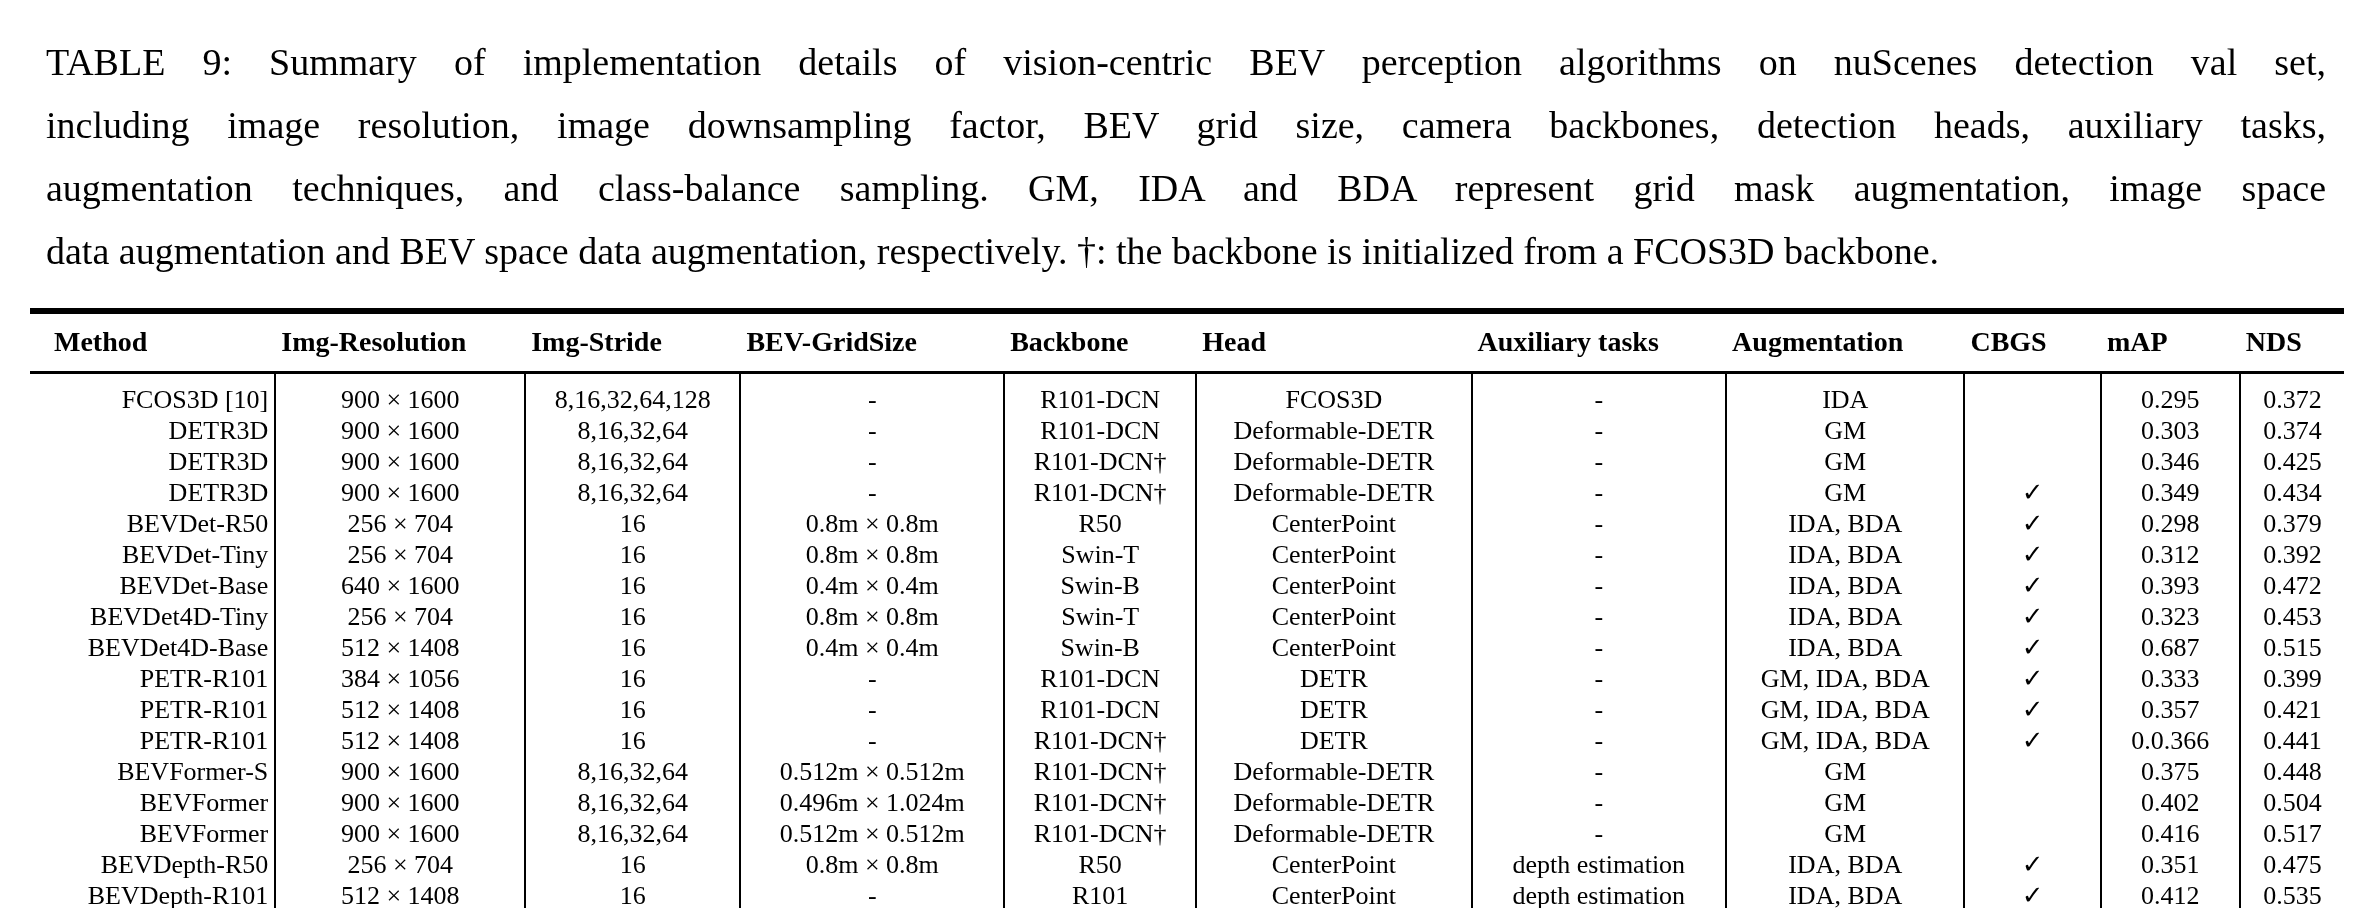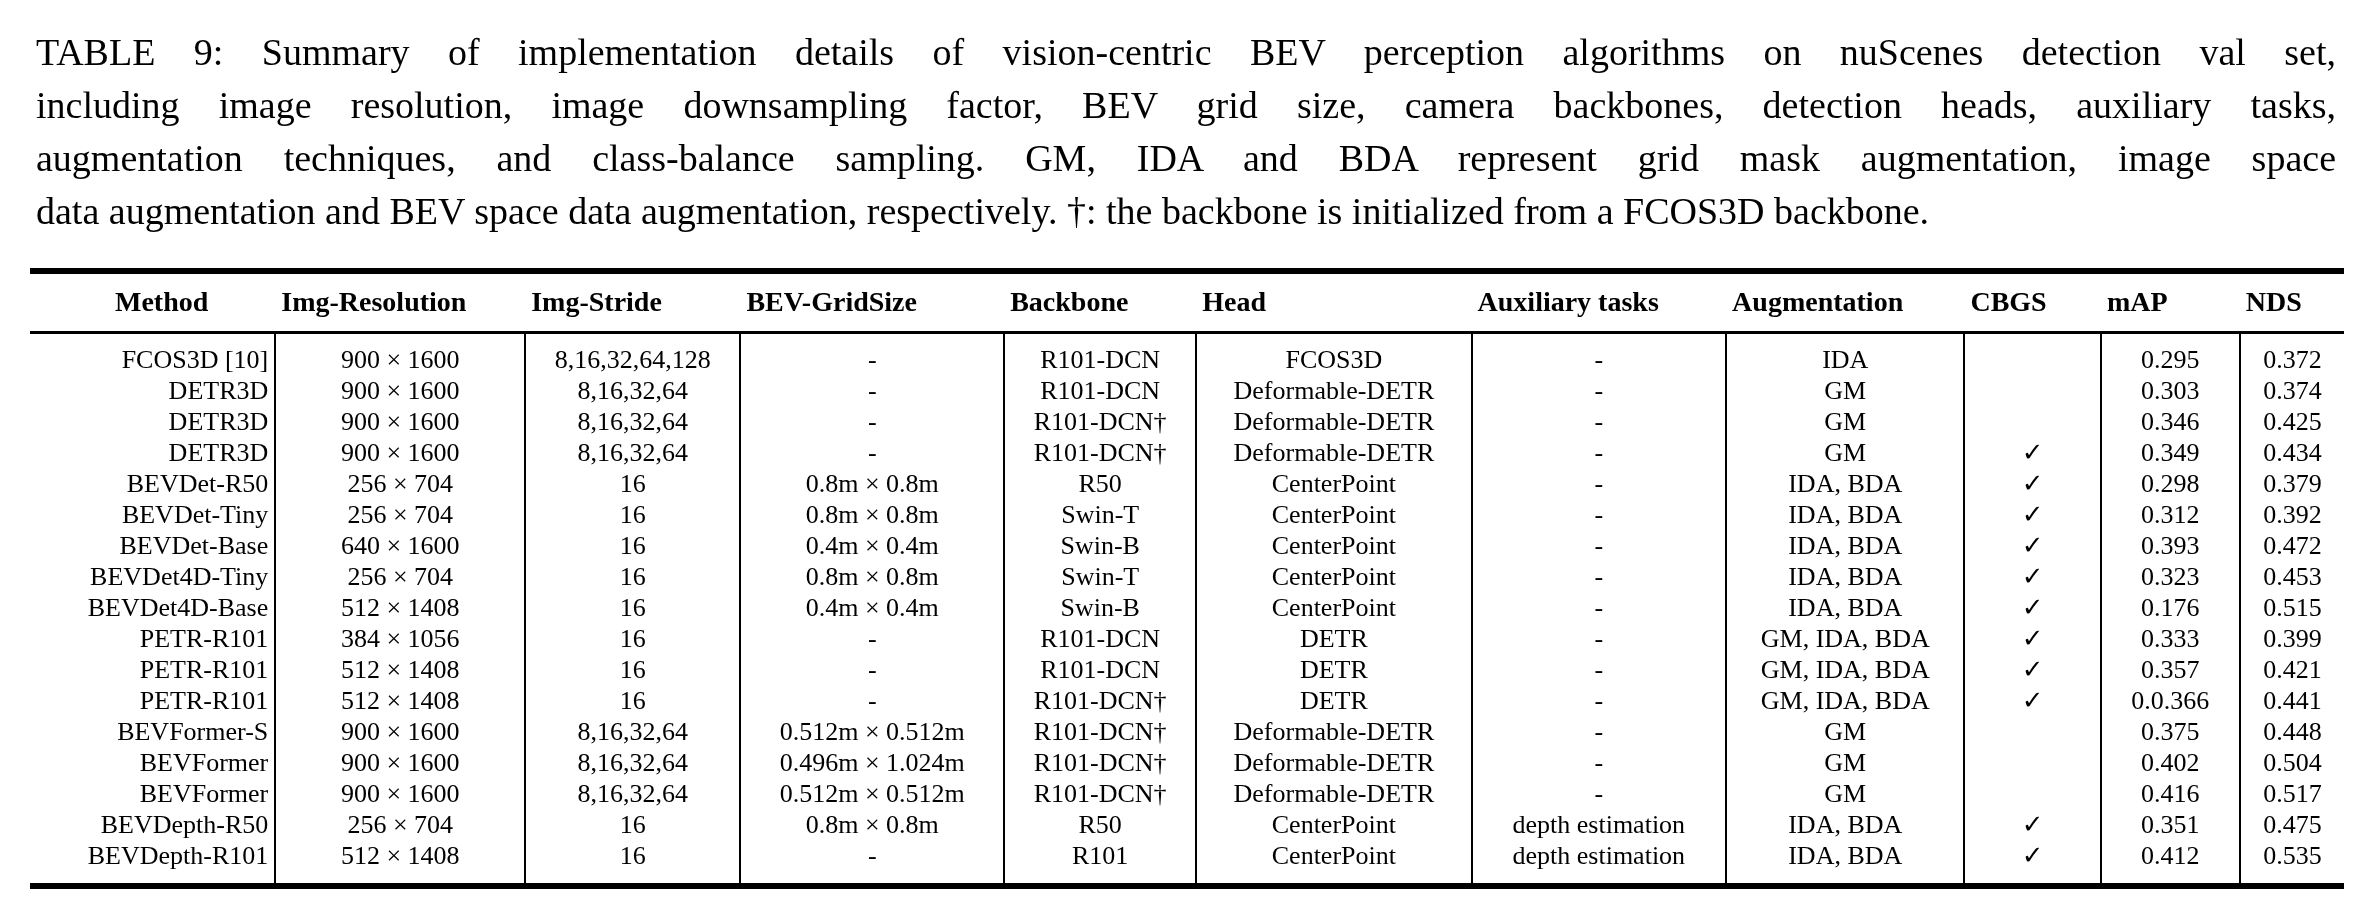--- a/index.html
+++ b/index.html
@@ -14,21 +14,21 @@
     font-family: "Liberation Serif", serif;
     color: #000000;
   }
   .caption {
     width: 2308px;
     margin: 0 auto;
     padding-top: 24px;
     font-size: 38px;
     line-height: 49px;
   }
-  .cap-line { margin: 4px; white-space: normal; }
+  .cap-line { margin: 14px; white-space: normal; }
   .just {
     text-align: justify;
     text-align-last: justify;
   }
   .paper-table {
     width: 2314px;
     margin: 32px 28px 0 30px;
     border-collapse: collapse;
     table-layout: fixed;
     border-top: 6px solid #000;
@@ -40,21 +40,21 @@
   .paper-table th {
     font-size: 28px;
     font-weight: bold;
     line-height: 30px;
     padding: 13px 6px 14px 6px;
     text-align: left;
     white-space: nowrap;
     overflow: hidden;
   }
   .paper-table th:first-child {
-    text-align: center;
+    text-align: left;
     padding-left: 24px;
   }
   .paper-table td {
     font-size: 26px;
     line-height: 31px;
     padding: 0 6px;
     text-align: center;
     white-space: nowrap;
     overflow: hidden;
   }
@@ -217,21 +217,21 @@
         <tr>
           <td>BEVDet4D-Base</td>
           <td>512 × 1408</td>
           <td>16</td>
           <td>0.4m × 0.4m</td>
           <td>Swin-B</td>
           <td>CenterPoint</td>
           <td>-</td>
           <td>IDA, BDA</td>
           <td>✓</td>
-          <td>0.176</td>
+          <td>0.687</td>
           <td>0.515</td>
         </tr>
         <tr>
           <td>PETR-R101</td>
           <td>384 × 1056</td>
           <td>16</td>
           <td>-</td>
           <td>R101-DCN</td>
           <td>DETR</td>
           <td>-</td>

